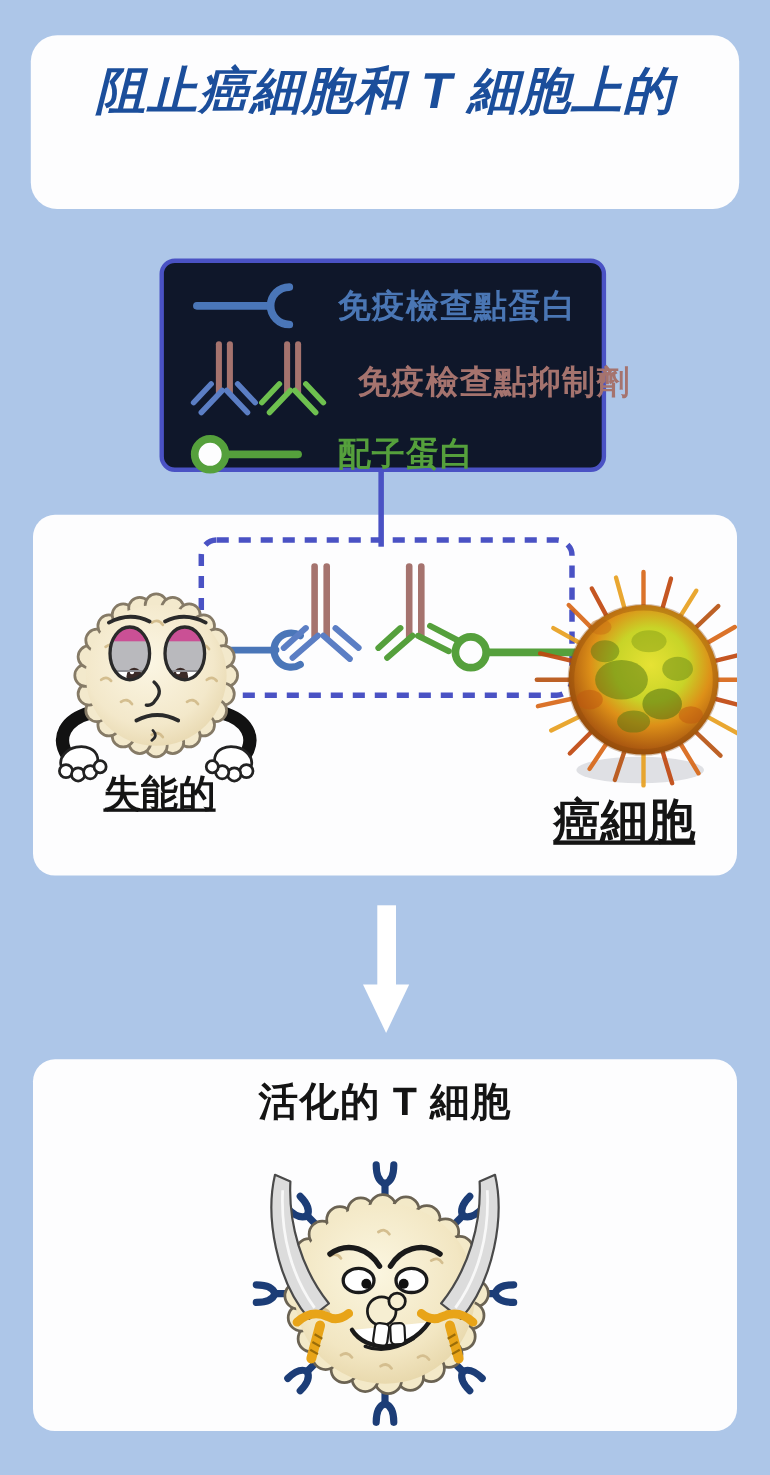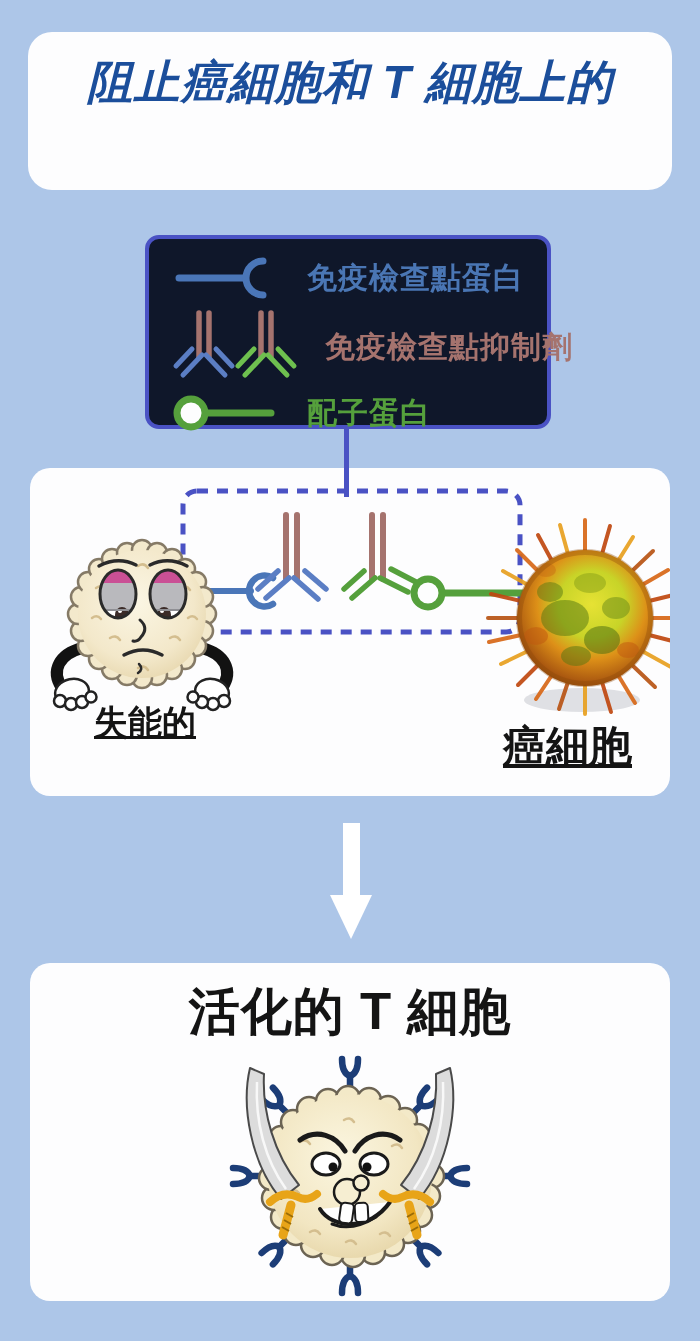--- a/index.html
+++ b/index.html
@@ -21,21 +21,21 @@
   .lbl-green { color:#55a03c;text-align:right; }
   .connector { position:absolute; left:344px; top:427px; width:5px; height:70px; background:#4a52c4; z-index:4; }
   .scene-svg { position:absolute; left:30px; top:468px; }
   .cell-label { position:absolute; color:#141414; font-weight:bold; text-align:center;text-decoration:underline; }
   .label-killer { left:25px; top:700px; width:240px; font-size:34px; line-height:44px; }
   .label-cancer { left:480px; top:718px; width:175px; font-size:43px; }
   .down-arrow-shaft { position:absolute; left:343px; top:823px; width:17px; height:74px; background:#ffffff; }
   .down-arrow-head  { position:absolute; left:330px; top:895px; width:0; height:0;
     border-left:21px solid transparent; border-right:21px solid transparent; border-top:44px solid #ffffff; }
   .result-title { position:absolute; left:30px; top:978px; width:640px; text-align:center;
-    color:#141414; font-size:51px; font-weight:bold; letter-spacing:1px; }
+    color:#141414; font-size:36px; font-weight:bold; letter-spacing:1px; }
   .activated-svg { position:absolute; left:220px; top:1042px; }
 </style>
 </head>
 <body>
 
 <div class="stage">
 
   <div class="panel panel-top"></div>
   <div class="main-title">
     <div>阻止癌細胞和 T 細胞上的</div>

